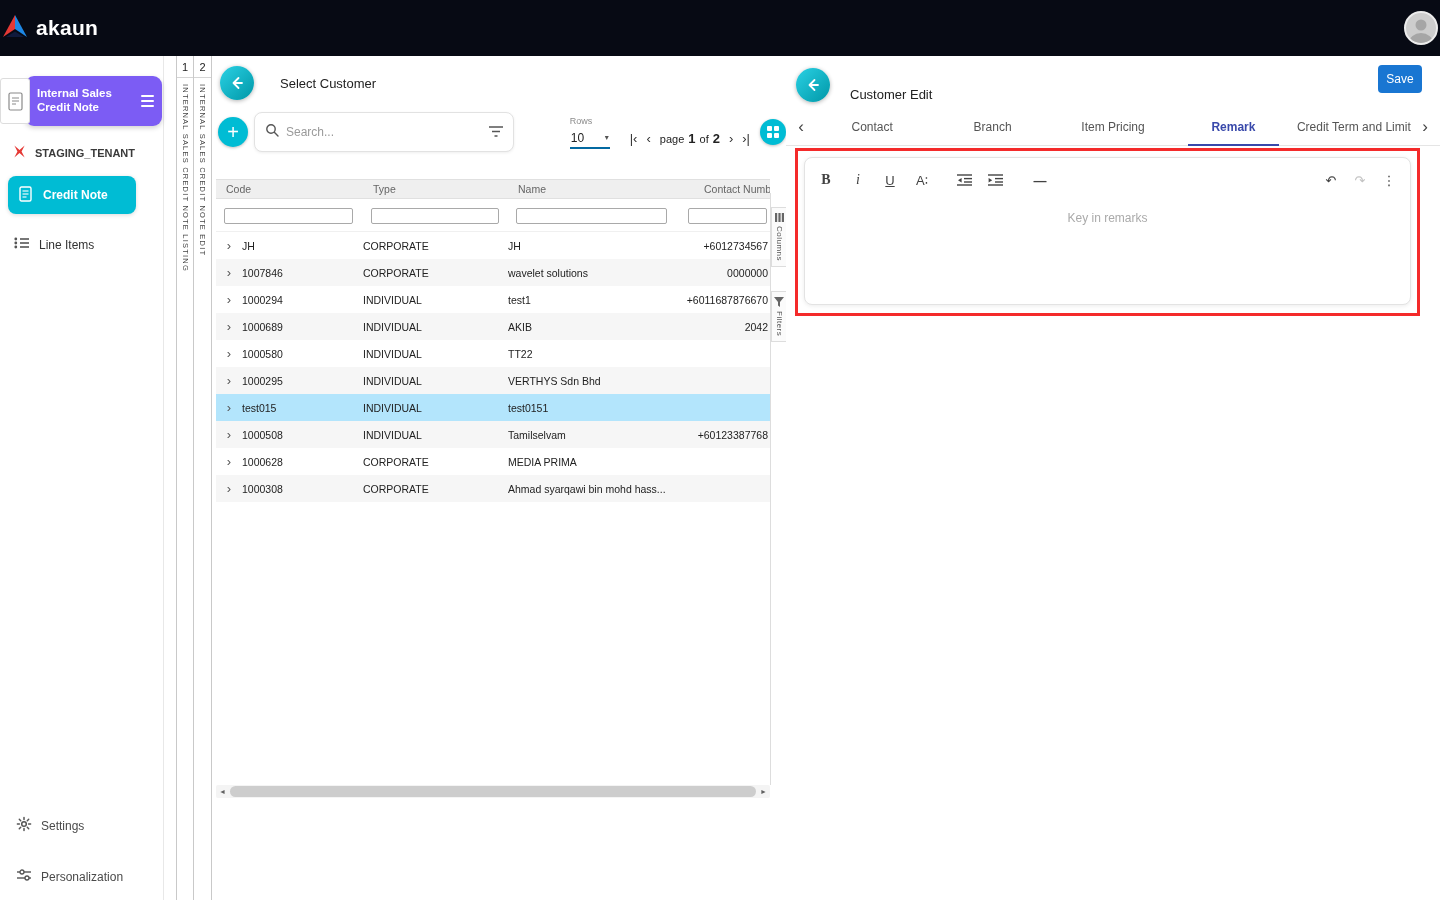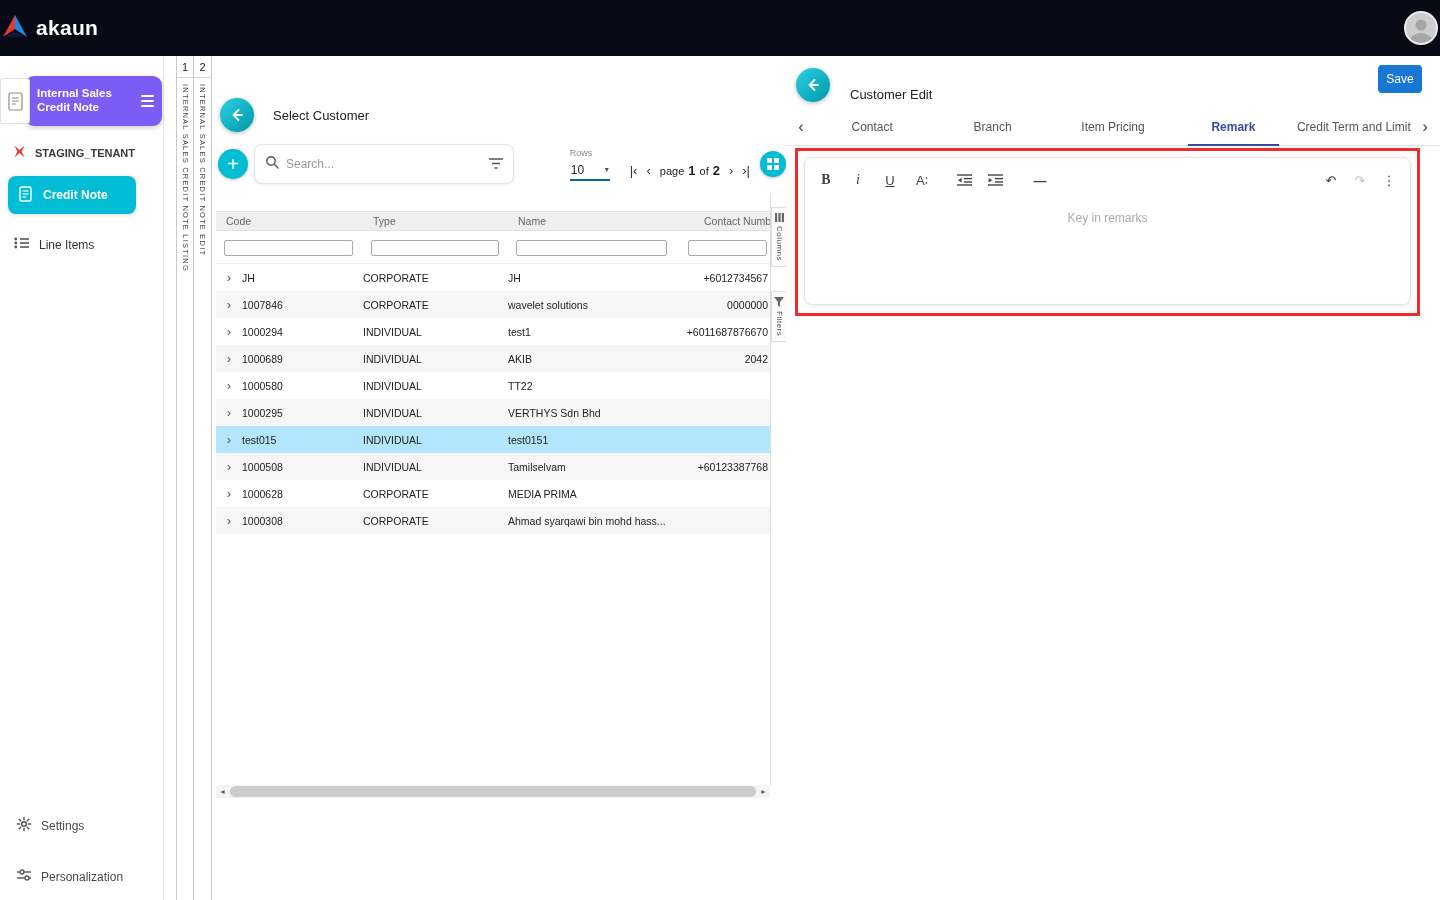--- a/index.html
+++ b/index.html
@@ -47,21 +47,21 @@
 
   
   .strips{position:absolute;top:56px;left:176px;bottom:0;display:flex;z-index:5;background:#fff;}
   .strip{width:18px;border-right:1px solid #c9c9c9;display:flex;flex-direction:column;align-items:center;cursor:pointer;}
   .strip:first-child{border-left:1px solid #c9c9c9;}
   .strip-number{font-size:11px;color:#222;padding:5px 0 4px;border-bottom:1px solid #d5d5d5;width:100%;text-align:center;}
   .strip-label{writing-mode:vertical-rl;font-size:7.5px;color:#454545;letter-spacing:1.2px;margin-top:6px;white-space:nowrap;}
 
   
   .customer-panel{position:absolute;top:56px;left:212px;width:574px;bottom:0;background:#fff;}
-  .cp-header{display:flex;align-items:center;gap:19px;padding:10px 0 0 8px;height:44px;margin-top:32px;}
+  .cp-header{display:flex;align-items:center;gap:26px;padding:10px 0 0 8px;height:44px;}
   .circle-btn{width:34px;height:34px;border-radius:50%;flex:0 0 auto;
               background:linear-gradient(135deg,#2ad1e4,#0097a7);
               display:flex;align-items:center;justify-content:center;
               box-shadow:0 1px 4px rgba(0,0,0,.3);cursor:pointer;border:none;}
   .panel-title{font-size:13px;color:#222;font-weight:500;}
   .cp-toggle-row{display:flex;align-items:center;gap:10px;padding:7px 0 0 12px;height:30px;}
   .toggle{width:30px;height:13px;border-radius:7px;background:#8fb6ef;position:relative;cursor:pointer;flex:0 0 auto;}
   .toggle .knob{position:absolute;left:-2px;top:-2px;width:17px;height:17px;border-radius:50%;
                 background:#1f63c4;box-shadow:0 1px 2px rgba(0,0,0,.35);}
   .toggle-label{font-size:12px;color:#222;}

